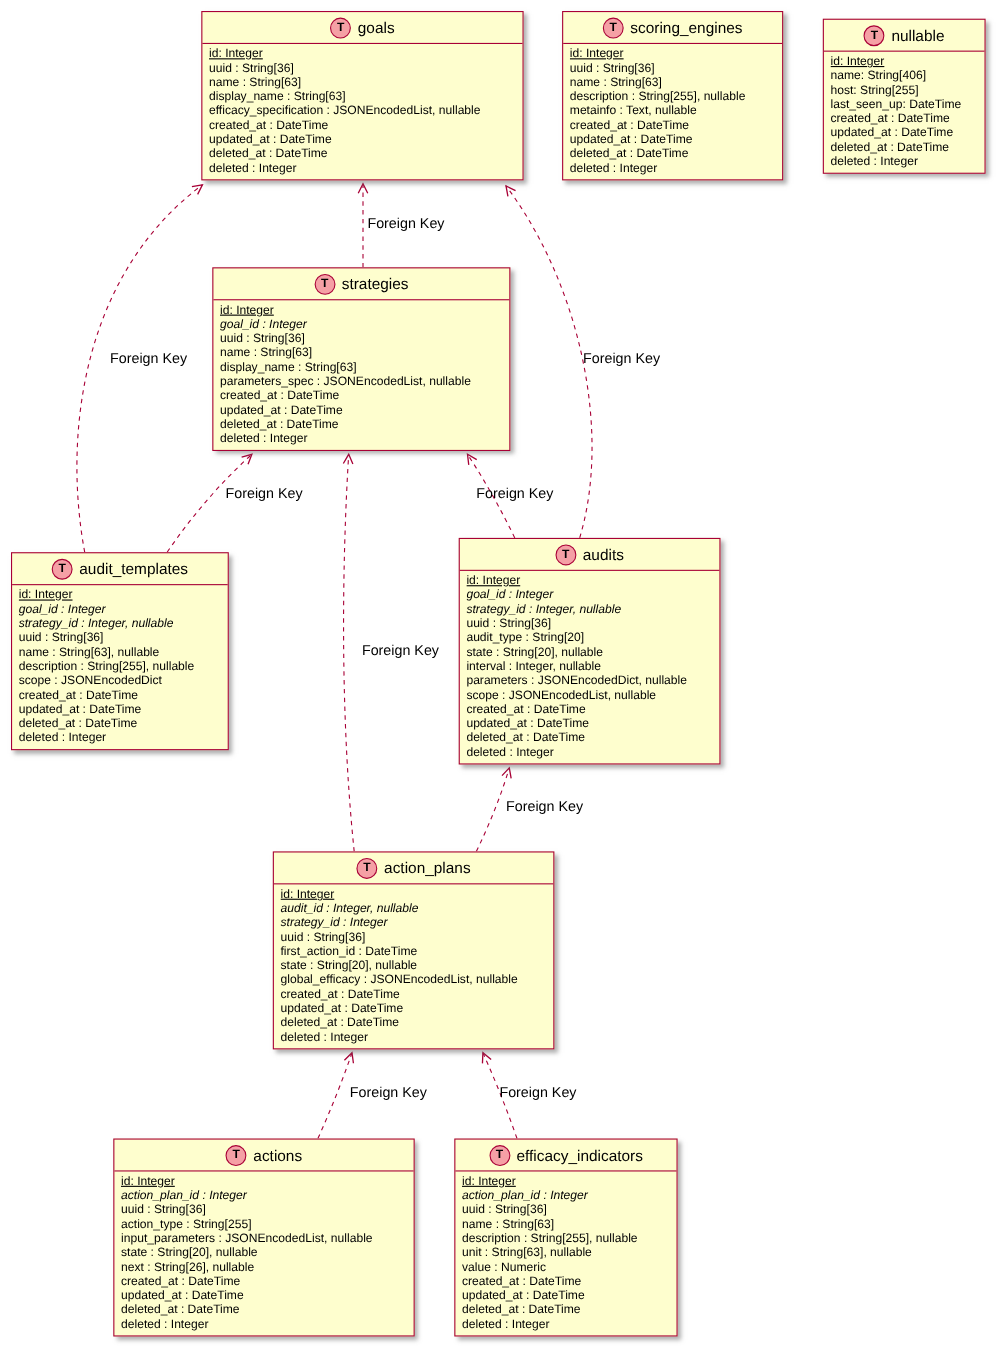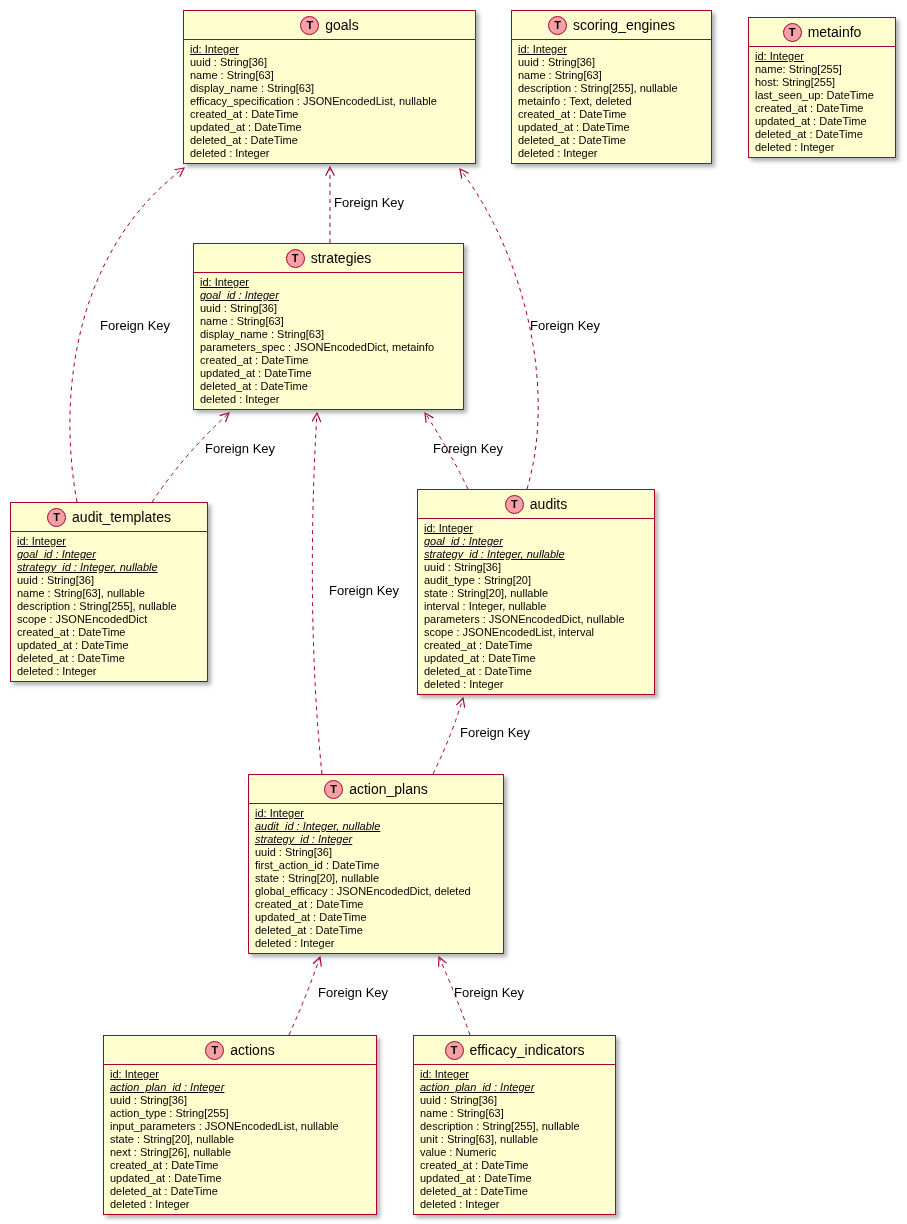--- a/index.html
+++ b/index.html
@@ -26,21 +26,21 @@
   }
   .spot{
     width:17px;height:17px;border-radius:50%;background:var(--spot-bg);
     border:1px solid var(--spot-border);display:flex;align-items:center;justify-content:center;
     font-size:11px;font-weight:bold;color:#000;flex:0 0 auto;line-height:1;
   }
   .er-title{font-size:14px;color:#000;}
   .er-body{padding:3px 3px 3px 6px;}
   .er-field{font-size:11px;line-height:13px;color:#000;white-space:nowrap;overflow:hidden;}
   .er-field.pk{text-decoration:underline;}
-  .er-field.fk{text-decoration:underline;font-style:italic;}
+  .er-field.fk{font-style:italic;}
   path.edge{fill:none;stroke:var(--edge);stroke-width:1;stroke-dasharray:4 4;}
   text.edge-label{font-size:13px;fill:#000;font-family:"Liberation Sans","DejaVu Sans",sans-serif;}
 </style>
 </head>
 <body>
 
 <div class="canvas">
   <svg class="edges" viewBox="0 0 907 1224">
     <defs>
       <marker id="arrow" viewBox="0 0 12 12" refX="10" refY="6" markerWidth="13" markerHeight="13" orient="auto" markerUnits="userSpaceOnUse">
@@ -87,55 +87,55 @@
       <div class="er-table" style="left: 511px; top: 10px; width: 201px;">
     <div class="er-header">
       <span class="spot">T</span>
       <span class="er-title">scoring_engines</span>
     </div>
     <div class="er-body">
           <div class="er-field pk">id: Integer</div>
           <div class="er-field">uuid : String[36]</div>
           <div class="er-field">name : String[63]</div>
           <div class="er-field">description : String[255], nullable</div>
-          <div class="er-field">metainfo : Text, deleted</div>
+          <div class="er-field">metainfo : Text, nullable</div>
           <div class="er-field">created_at : DateTime</div>
           <div class="er-field">updated_at : DateTime</div>
           <div class="er-field">deleted_at : DateTime</div>
           <div class="er-field">deleted : Integer</div>
         </div>
   </div>
       <div class="er-table" style="left: 748px; top: 17px; width: 148px;">
     <div class="er-header">
       <span class="spot">T</span>
-      <span class="er-title">metainfo</span>
-    </div>
-    <div class="er-body">
-          <div class="er-field pk">id: Integer</div>
-          <div class="er-field">name: String[255]</div>
+      <span class="er-title">nullable</span>
+    </div>
+    <div class="er-body">
+          <div class="er-field pk">id: Integer</div>
+          <div class="er-field">name: String[406]</div>
           <div class="er-field">host: String[255]</div>
           <div class="er-field">last_seen_up: DateTime</div>
           <div class="er-field">created_at : DateTime</div>
           <div class="er-field">updated_at : DateTime</div>
           <div class="er-field">deleted_at : DateTime</div>
           <div class="er-field">deleted : Integer</div>
         </div>
   </div>
       <div class="er-table" style="left: 193px; top: 243px; width: 271px;">
     <div class="er-header">
       <span class="spot">T</span>
       <span class="er-title">strategies</span>
     </div>
     <div class="er-body">
           <div class="er-field pk">id: Integer</div>
           <div class="er-field fk">goal_id : Integer</div>
           <div class="er-field">uuid : String[36]</div>
           <div class="er-field">name : String[63]</div>
           <div class="er-field">display_name : String[63]</div>
-          <div class="er-field">parameters_spec : JSONEncodedDict, metainfo</div>
+          <div class="er-field">parameters_spec : JSONEncodedList, nullable</div>
           <div class="er-field">created_at : DateTime</div>
           <div class="er-field">updated_at : DateTime</div>
           <div class="er-field">deleted_at : DateTime</div>
           <div class="er-field">deleted : Integer</div>
         </div>
   </div>
       <div class="er-table" style="left: 10px; top: 502px; width: 198px;">
     <div class="er-header">
       <span class="spot">T</span>
       <span class="er-title">audit_templates</span>
@@ -161,40 +161,40 @@
     </div>
     <div class="er-body">
           <div class="er-field pk">id: Integer</div>
           <div class="er-field fk">goal_id : Integer</div>
           <div class="er-field fk">strategy_id : Integer, nullable</div>
           <div class="er-field">uuid : String[36]</div>
           <div class="er-field">audit_type : String[20]</div>
           <div class="er-field">state : String[20], nullable</div>
           <div class="er-field">interval : Integer, nullable</div>
           <div class="er-field">parameters : JSONEncodedDict, nullable</div>
-          <div class="er-field">scope : JSONEncodedList, interval</div>
+          <div class="er-field">scope : JSONEncodedList, nullable</div>
           <div class="er-field">created_at : DateTime</div>
           <div class="er-field">updated_at : DateTime</div>
           <div class="er-field">deleted_at : DateTime</div>
           <div class="er-field">deleted : Integer</div>
         </div>
   </div>
       <div class="er-table" style="left: 248px; top: 774px; width: 256px;">
     <div class="er-header">
       <span class="spot">T</span>
       <span class="er-title">action_plans</span>
     </div>
     <div class="er-body">
           <div class="er-field pk">id: Integer</div>
           <div class="er-field fk">audit_id : Integer, nullable</div>
           <div class="er-field fk">strategy_id : Integer</div>
           <div class="er-field">uuid : String[36]</div>
           <div class="er-field">first_action_id : DateTime</div>
           <div class="er-field">state : String[20], nullable</div>
-          <div class="er-field">global_efficacy : JSONEncodedDict, deleted</div>
+          <div class="er-field">global_efficacy : JSONEncodedList, nullable</div>
           <div class="er-field">created_at : DateTime</div>
           <div class="er-field">updated_at : DateTime</div>
           <div class="er-field">deleted_at : DateTime</div>
           <div class="er-field">deleted : Integer</div>
         </div>
   </div>
       <div class="er-table" style="left: 103px; top: 1035px; width: 274px;">
     <div class="er-header">
       <span class="spot">T</span>
       <span class="er-title">actions</span>

